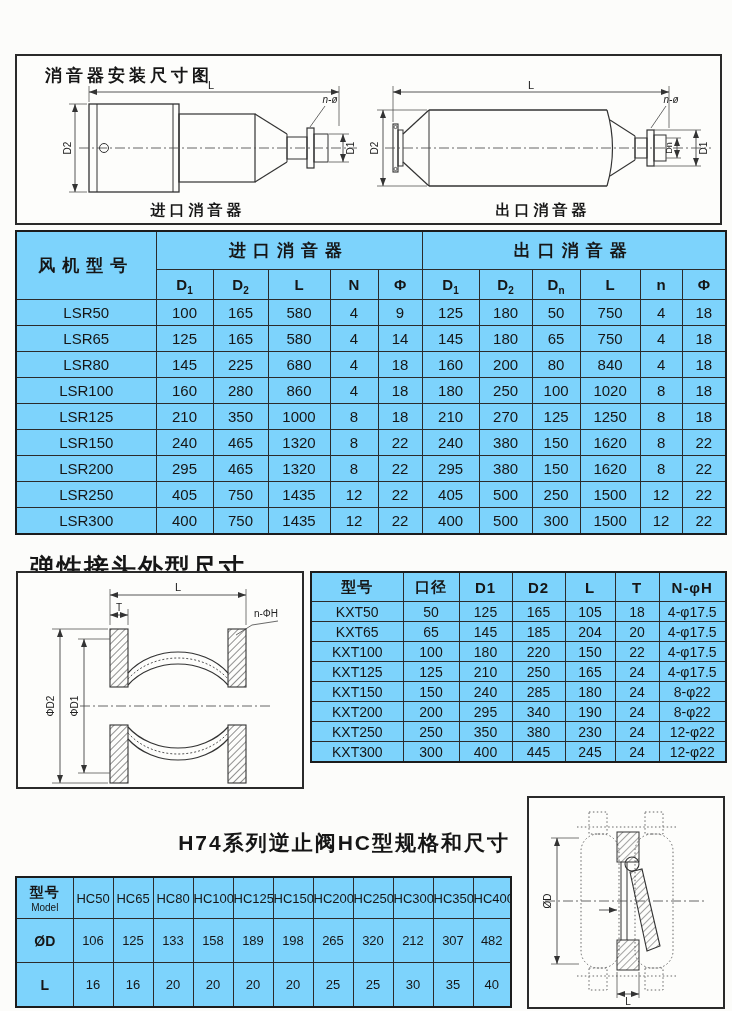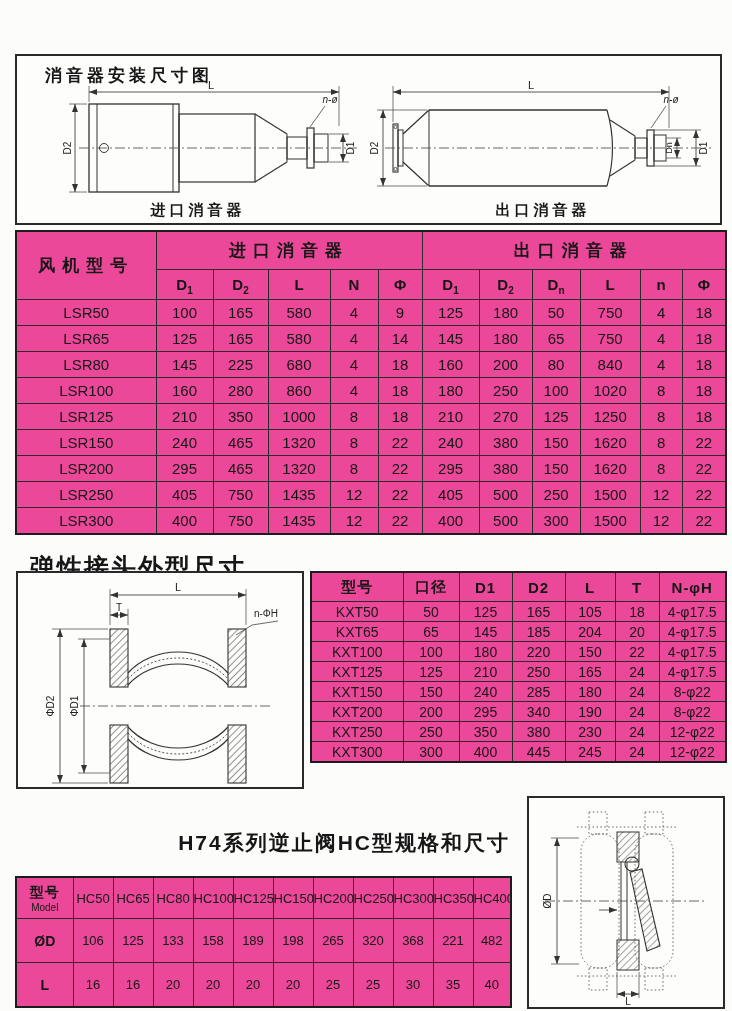--- a/index.html
+++ b/index.html
@@ -19,21 +19,21 @@
   .install-label{position:absolute;left:28px;top:8px;font-size:17px;font-weight:bold;letter-spacing:4px;}
   .joint-box{left:16px;top:571px;width:288px;height:218px;}
   .valve-box{left:527px;top:796px;width:198px;height:213px;}
   figure{margin:0;position:absolute;}
   .fig-inlet{left:14px;top:24px;width:334px;}
   .fig-outlet{left:352px;top:24px;width:348px;}
   figcaption{text-align:center;font-weight:bold;font-size:15px;letter-spacing:4px;margin-top:1px;}
   svg{display:block;}
   svg text{font-family:"Liberation Sans","DejaVu Sans",sans-serif;fill:#222;}
   
-  table{border-collapse:collapse;table-layout:fixed;position:absolute;background:#ec4899;}
+  table{border-collapse:collapse;table-layout:fixed;position:absolute;background:#7dd3fc;}
   td{border:1px solid #2b2b2b;text-align:center;vertical-align:middle;padding:0;overflow:hidden;}
   sub{font-size:10px;line-height:0;}
   .muffler{left:15px;top:230px;width:710px;font-size:15px;border:2px solid #1c1c1c;}
   .muffler thead .group td{height:37px;font-size:17px;font-weight:bold;letter-spacing:7px;}
   .muffler thead .sub td{height:29px;font-weight:bold;font-size:15px;}
   .muffler .model-h{font-size:16px;font-weight:bold;letter-spacing:2px;}
   .muffler tbody td{height:25px;}
   .kxt{left:310px;top:571px;width:415px;font-size:14px;border:2px solid #1c1c1c;}
   .kxt thead td{height:28px;font-weight:bold;font-size:15px;letter-spacing:1px;}
   .kxt tbody td{height:19px;}
@@ -506,22 +506,22 @@
         <tr>
           <td>ØD</td>
           <td>106</td>
           <td>125</td>
           <td>133</td>
           <td>158</td>
           <td>189</td>
           <td>198</td>
           <td>265</td>
           <td>320</td>
-          <td>368</td>
-          <td>221</td>
+          <td>212</td>
+          <td>307</td>
           <td>482</td>
         </tr>
         <tr>
           <td>L</td>
           <td>16</td>
           <td>16</td>
           <td>20</td>
           <td>20</td>
           <td>20</td>
           <td>20</td>

